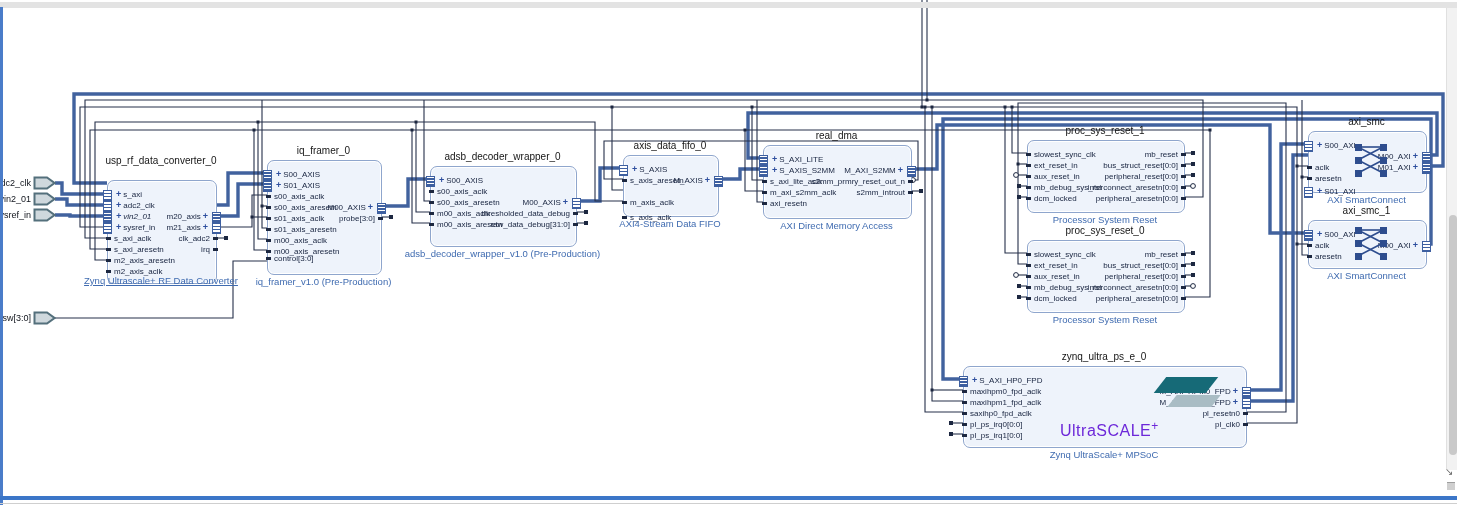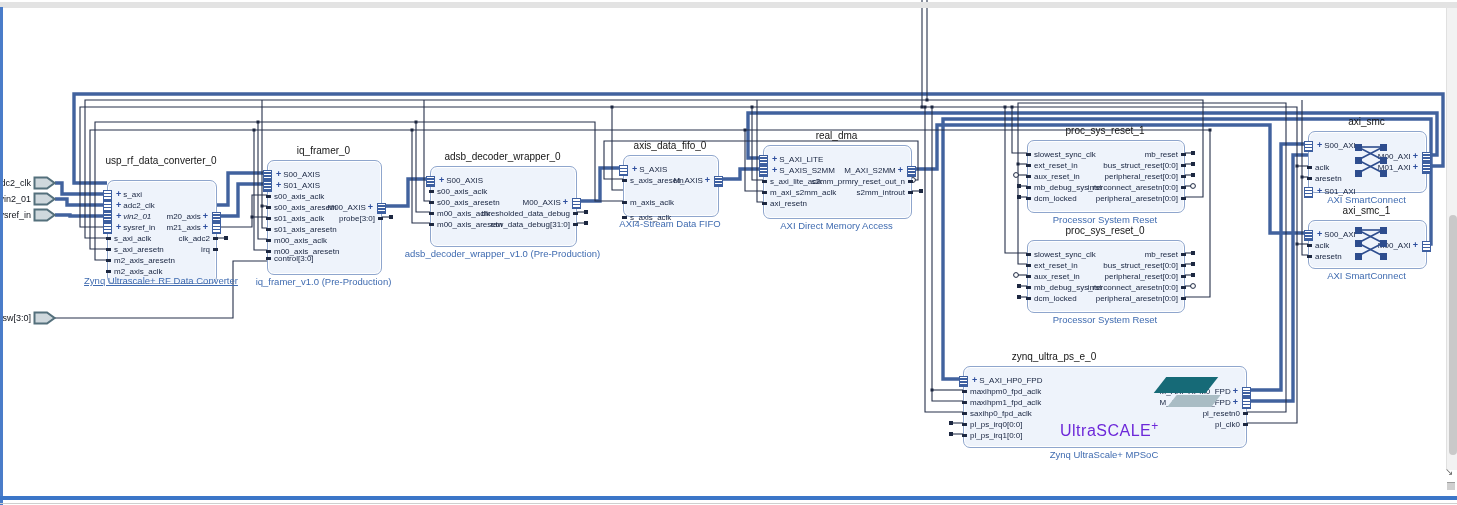--- a/index.html
+++ b/index.html
@@ -248,21 +248,21 @@
         <div class="port pl scalar" style="top: 30px;"><span>aux_reset_in</span></div>
         <div class="port pl scalar" style="top: 41px;"><span>mb_debug_sys_rst</span></div>
         <div class="port pl scalar" style="top: 52px;"><span>dcm_locked</span></div>
         <div class="port pr scalar" style="top: 8px;"><span>mb_reset</span></div>
         <div class="port pr scalar" style="top: 19px;"><span>bus_struct_reset[0:0]</span></div>
         <div class="port pr scalar" style="top: 30px;"><span>peripheral_reset[0:0]</span></div>
         <div class="port pr scalar" style="top: 41px;"><span>interconnect_aresetn[0:0]</span></div>
         <div class="port pr scalar" style="top: 52px;"><span>peripheral_aresetn[0:0]</span></div>
       </div>
       <div class="blk-label" style="left: 982px; top: 314px; width: 246px;">Processor System Reset</div>
-      <div class="blk-title" style="left: 873px; top: 351px; width: 362px;">zynq_ultra_ps_e_0</div>
+      <div class="blk-title" style="left: 923px; top: 351px; width: 362px;">zynq_ultra_ps_e_0</div>
       <div class="blk" style="left: 963px; top: 366px; width: 282px; height: 80px;">
         <div class="port pl bus" style="top: 8px;"><span class="plus">+</span><span>S_AXI_HP0_FPD</span></div>
         <div class="port pl scalar" style="top: 19px;"><span>maxihpm0_fpd_aclk</span></div>
         <div class="port pl scalar" style="top: 30px;"><span>maxihpm1_fpd_aclk</span></div>
         <div class="port pl scalar" style="top: 41px;"><span>saxihp0_fpd_aclk</span></div>
         <div class="port pl scalar" style="top: 52px;"><span>pl_ps_irq0[0:0]</span></div>
         <div class="port pl scalar" style="top: 63px;"><span>pl_ps_irq1[0:0]</span></div>
         <div class="port pr bus" style="top: 19px;"><span>M_AXI_HPM0_FPD</span><span class="plus">+</span></div>
         <div class="port pr bus" style="top: 30px;"><span>M_AXI_HPM1_FPD</span><span class="plus">+</span></div>
         <div class="port pr scalar" style="top: 41px;"><span>pl_resetn0</span></div>

